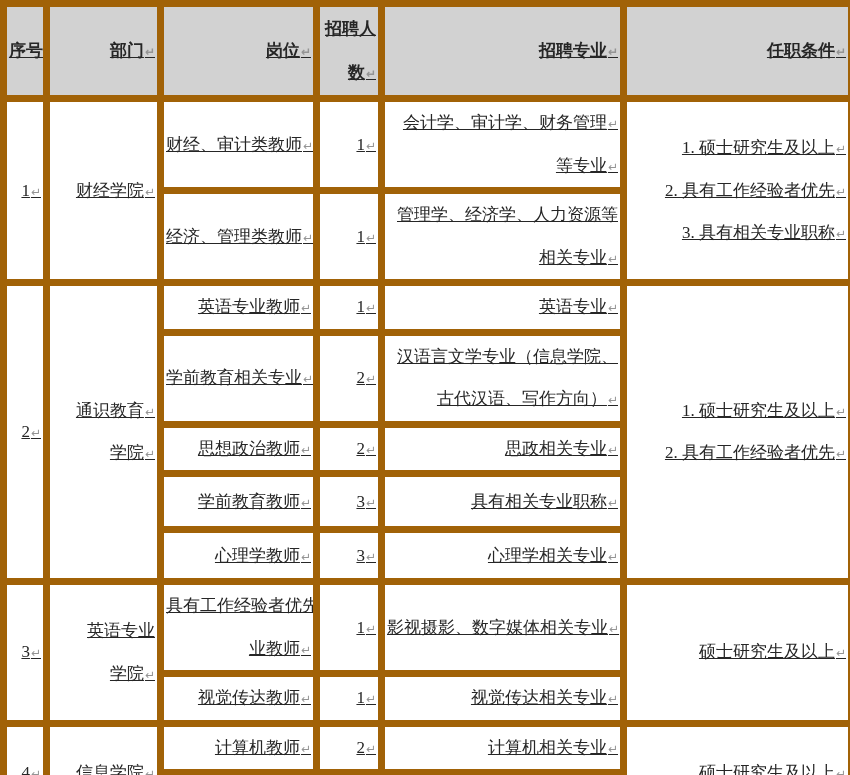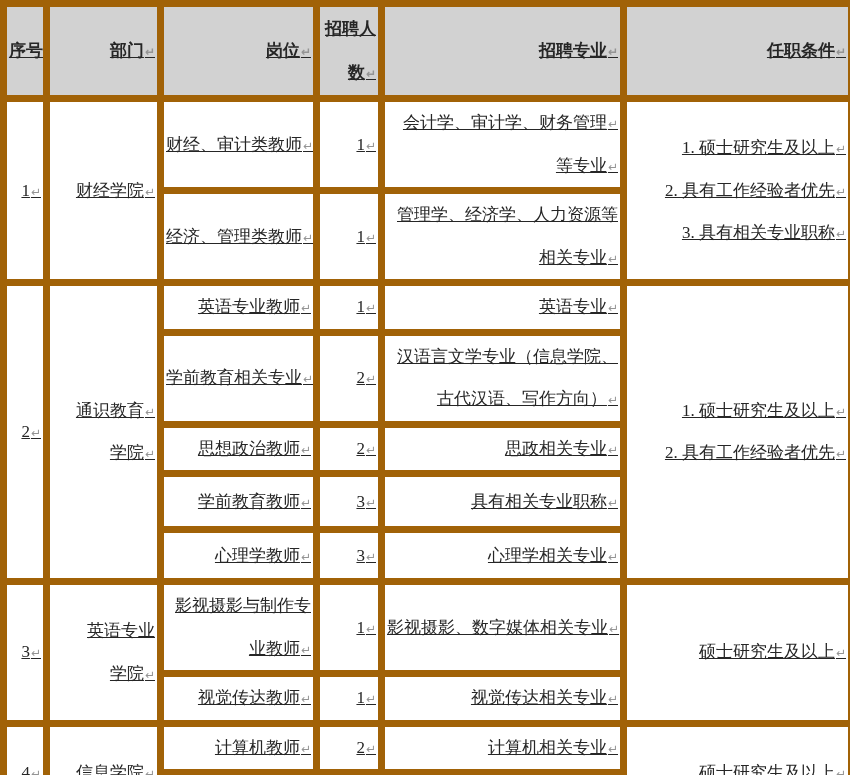--- a/index.html
+++ b/index.html
@@ -170,21 +170,21 @@
           </td>
     </tr>
 
     <tr class="rh85">
       <td rowspan="2"><span class="line"><span>3</span><span class="ret">↵</span></span></td>
       <td rowspan="2">
         <div class="line"><span>英语专业</span></div>
         <div class="line"><span>学院</span><span class="ret">↵</span></div>
       </td>
       <td>
-        <div class="line"><span>影视摄影与制作专</span></div>
+        <div class="line"><span>具有工作经验者优先</span></div>
         <div class="line"><span>业教师</span><span class="ret">↵</span></div>
       </td>
       <td><span class="line"><span>1</span><span class="ret">↵</span></span></td>
       <td>
             <div class="line"><span>影视摄影、数字媒体相关专业</span><span class="ret">↵</span></div>
           </td>
       <td rowspan="2" class="req">
         <div class="line"><span>硕士研究生及以上</span><span class="ret">↵</span></div>
       </td>
     </tr>

